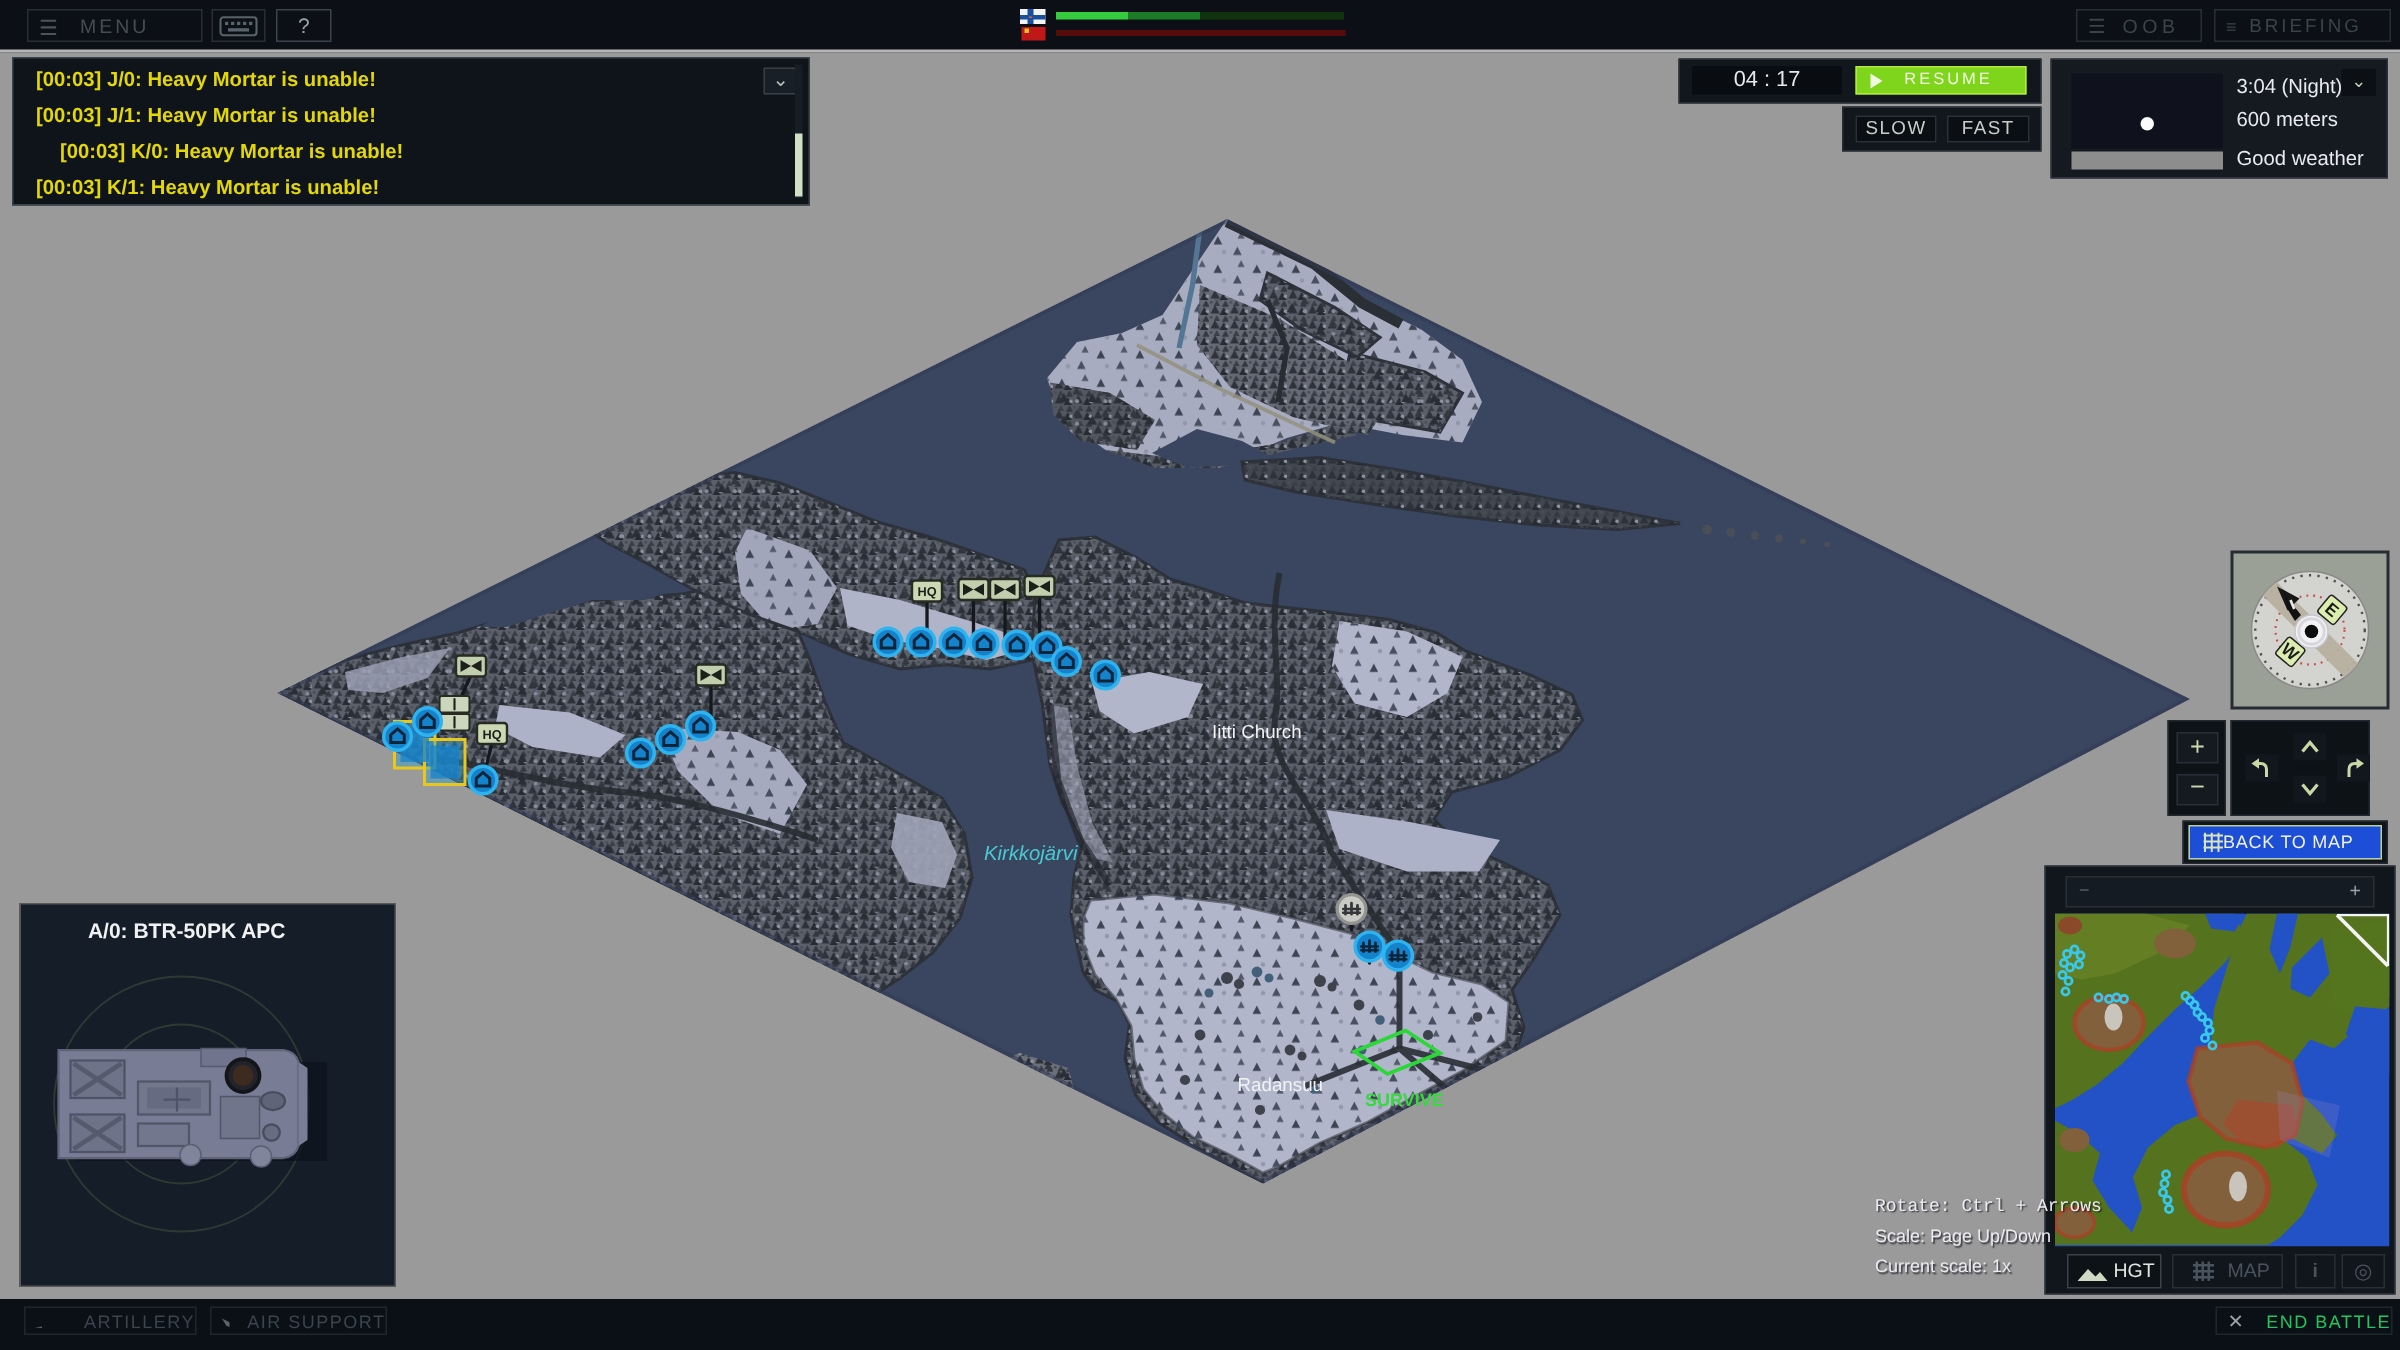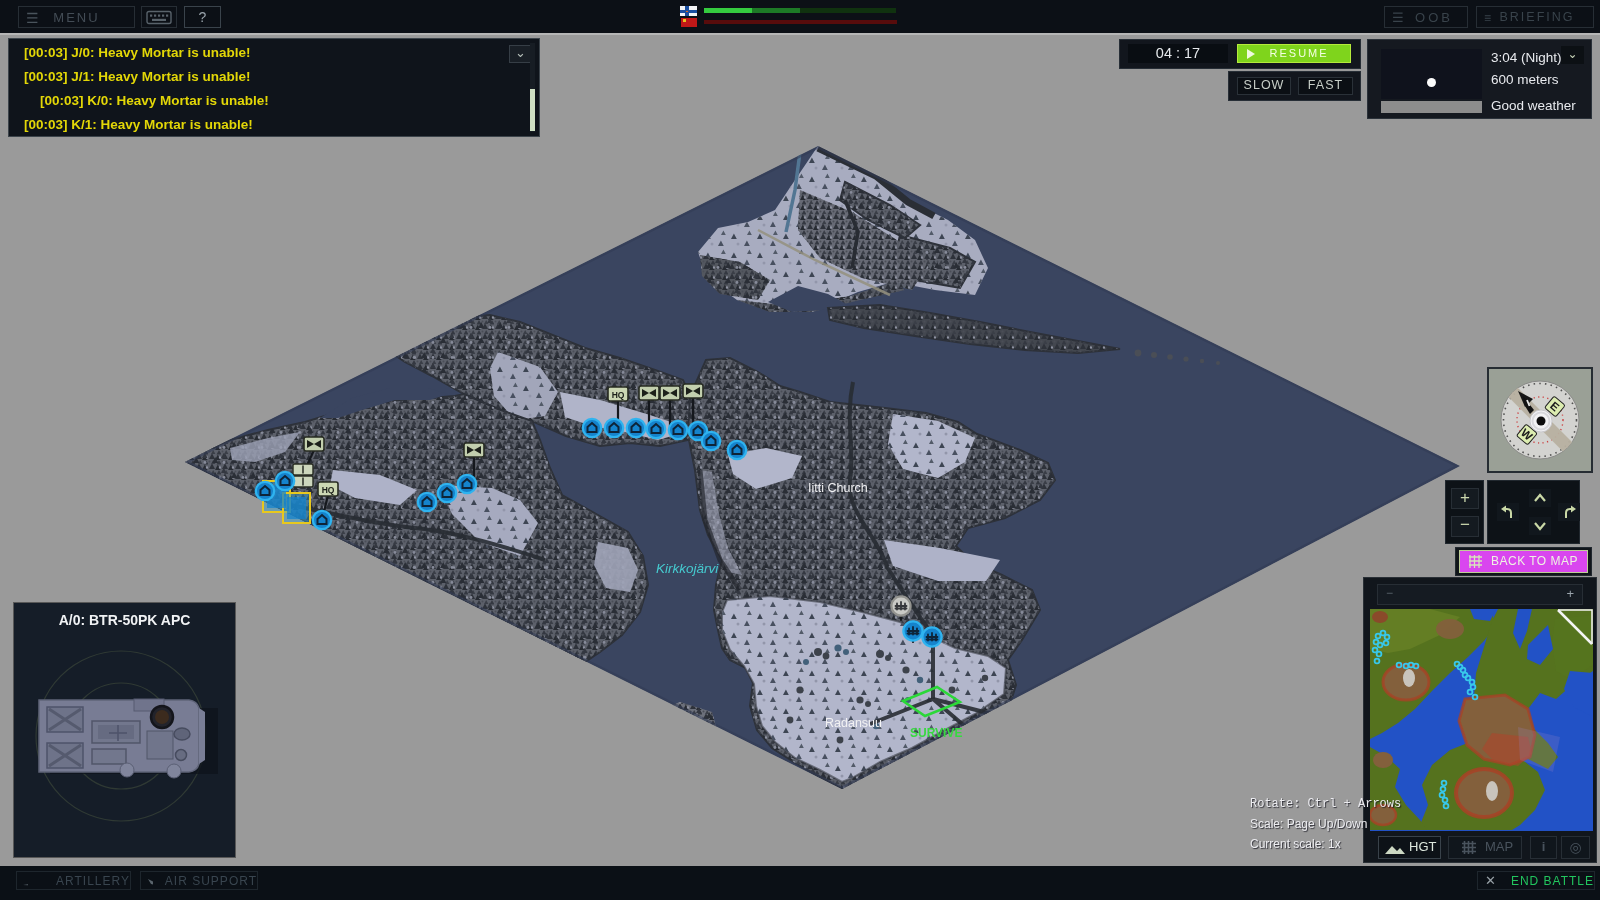--- a/index.html
+++ b/index.html
@@ -11,21 +11,21 @@
   #log{left:8px;top:38px;width:530px;height:97px;background:#0f141b;border:1px solid #3c444b;}
   .logline{position:absolute;left:15px;color:#e3d707;font-size:13.5px;font-weight:bold;white-space:pre;}
   #timerpanel{left:1119px;top:39px;width:240px;height:28px;background:#12161d;border:1px solid #272e36;}
   #speedpanel{left:1228px;top:71px;width:131px;height:28px;background:#12161d;border:1px solid #272e36;}
   #weatherpanel{left:1367px;top:39px;width:223px;height:78px;background:#151920;border:1px solid #2b323a;}
   #compass{left:1487px;top:367px;width:102px;height:102px;background:#9aa096;border:2px solid #262c33;}
   #zoompanel{left:1445px;top:480px;width:37px;height:62px;background:#0d1217;border:1px solid #21282f;}
   #arrowpanel{left:1487px;top:480px;width:91px;height:62px;background:#0d1217;border:1px solid #21282f;}
   #backtomap{left:1455px;top:547px;width:135px;height:27px;background:#10151a;border:1px solid #21282f;}
   #minimap{left:1363px;top:577px;width:232px;height:284px;background:#11161c;border:1px solid #2a3036;}
-  #apcpanel{left:13px;top:602px;width:221px;height:254px;background:#151d28;border:1px solid #585858;}
+  #apcpanel{left:13px;top:602px;width:221px;height:254px;background:#151d28;border:1px solid #585858;padding-left:28px;}
   .ws{position:absolute;left:123px;color:#e8eaee;font-size:13.5px;}
   .hint{position:absolute;left:1250px;color:#ececf0;font-size:12px;text-shadow:1px 1px 1px rgba(20,20,30,.8);}
 </style>
 </head>
 <body>
 
 <svg id="mapsvg" class="abs" style="left:0;top:0" width="1600" height="900">
 <defs>
   <clipPath id="dia">
         <polygon points="818,146 1460,466 842,789 185,462"></polygon>
@@ -365,21 +365,21 @@
         <path d="M6,6 L11,12 L16,6" fill="none" stroke="#c9d8a6" stroke-width="2.2"></path>
       </svg></div>
   <div class="abs" style="left:70px;top:22px;width:22px;height:18px;background:#11171d;">
     <svg width="22" height="18">
         <path d="M8,15 V10 Q8,6 12,6 H14" fill="none" stroke="#c9d8a6" stroke-width="2"></path>
         <path d="M13,2.5 L18,6 L13,9.5 Z" fill="#c9d8a6"></path>
       </svg></div>
 </div>
 
 <div id="backtomap" class="abs">
-  <div class="abs" style="left:3px;top:2px;width:127px;height:21px;background:#d946ef;border:1px solid #bece96;color:#eef2e2;font-size:12px;letter-spacing:.5px;text-align:center;line-height:20px;padding-left:0;"><span style="margin-left:22px;">BACK TO MAP</span>
+  <div class="abs" style="left:3px;top:2px;width:127px;height:21px;background:#1d4ed8;border:1px solid #bece96;color:#eef2e2;font-size:12px;letter-spacing:.5px;line-height:20px;padding-left:0;"><span style="margin-left:22px;">BACK TO MAP</span>
     <svg width="15" height="13" style="position:absolute;left:8px;top:4px">
         <g stroke="#d8e4bc" stroke-width="1.3">
           <path d="M1,2 h13 M1,6 h13 M1,10 h13 M2,0 v13 M6.5,0 v13 M11,0 v13"></path>
         </g>
       </svg>
   </div>
 </div>
 
 <div id="minimap" class="abs">
   <div class="abs" style="left:13px;top:6px;width:204px;height:19px;background:#151b22;border:1px solid #272e35;">

